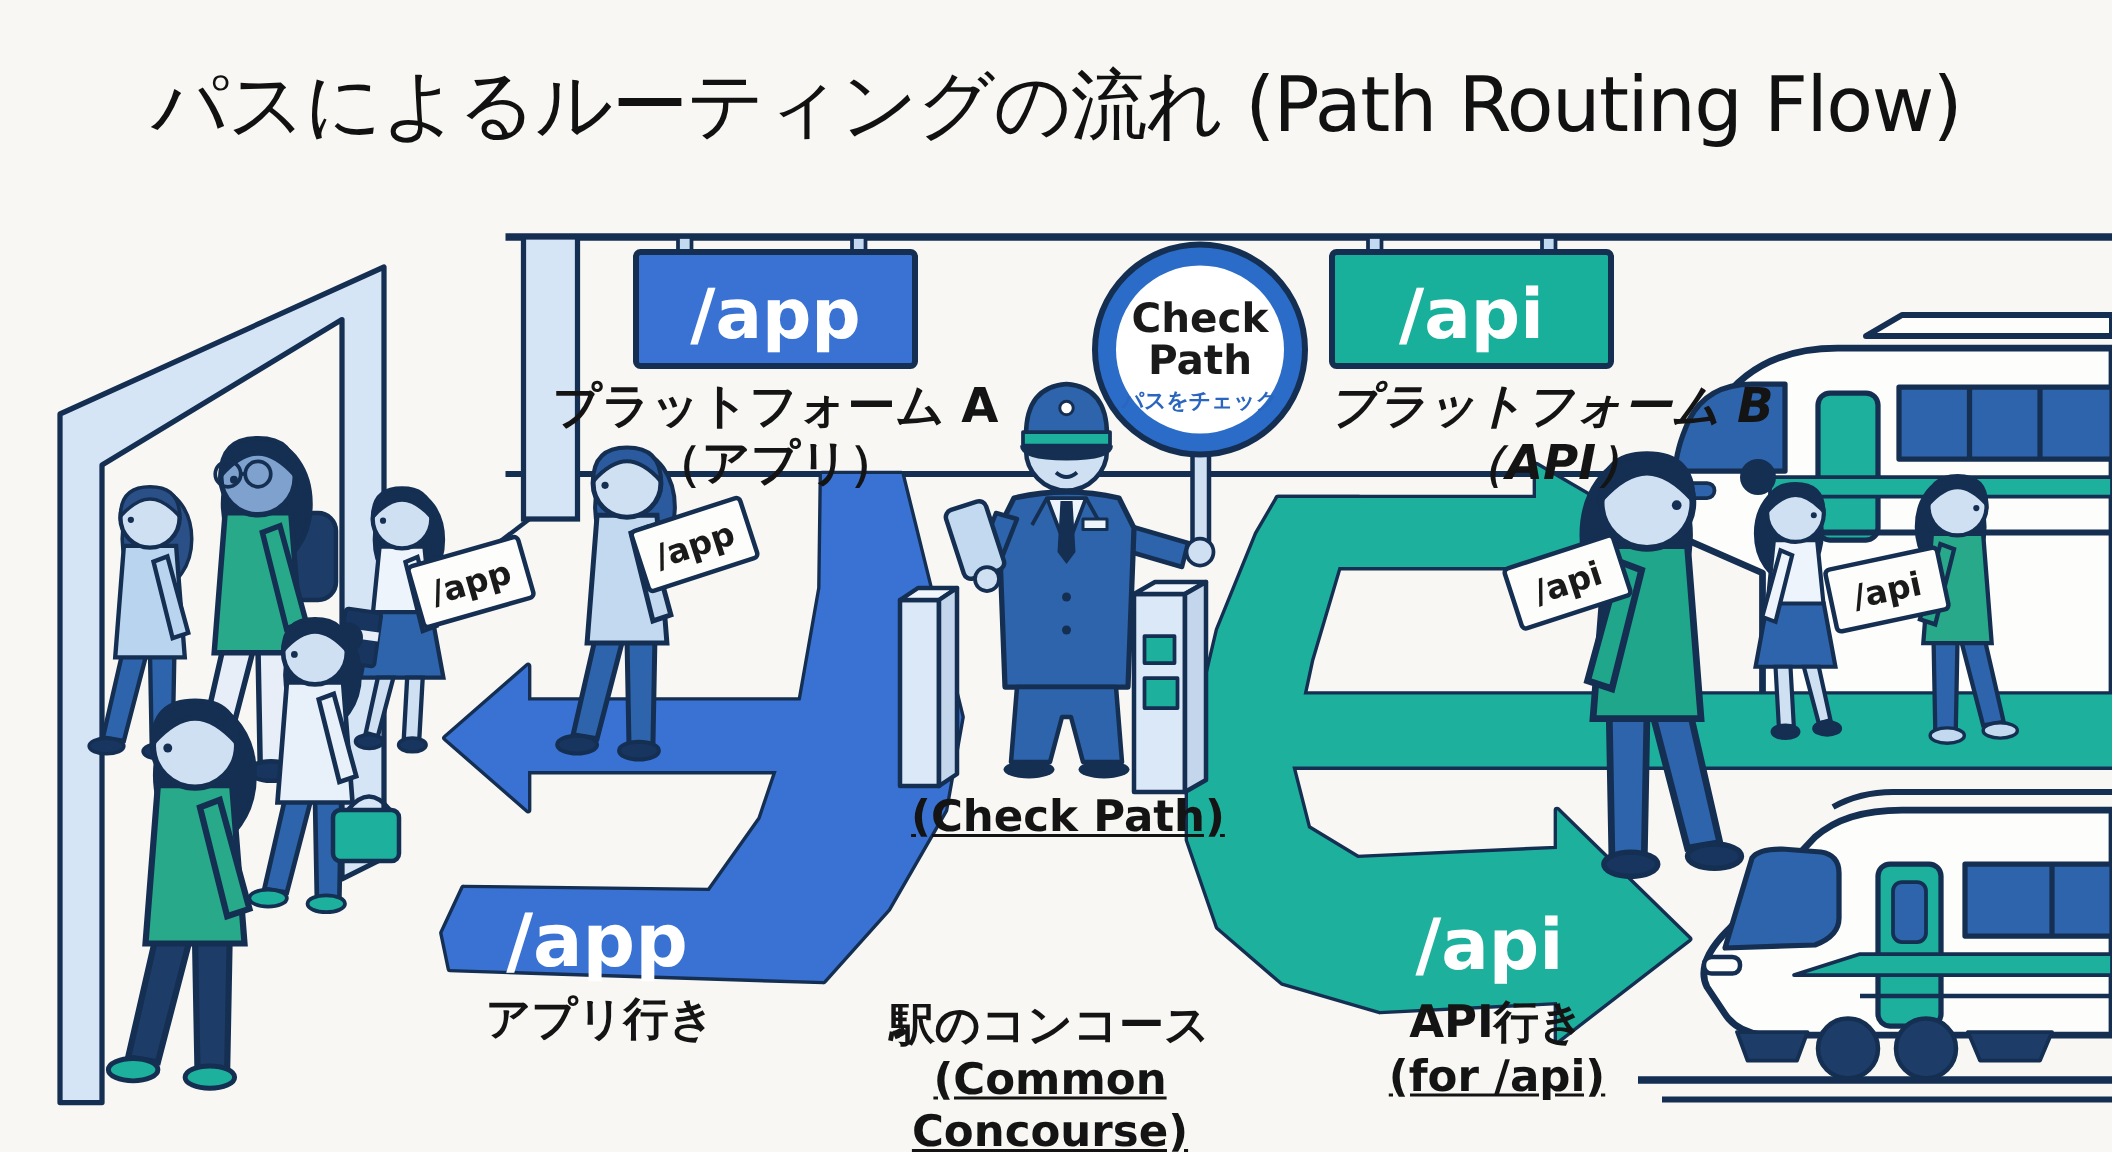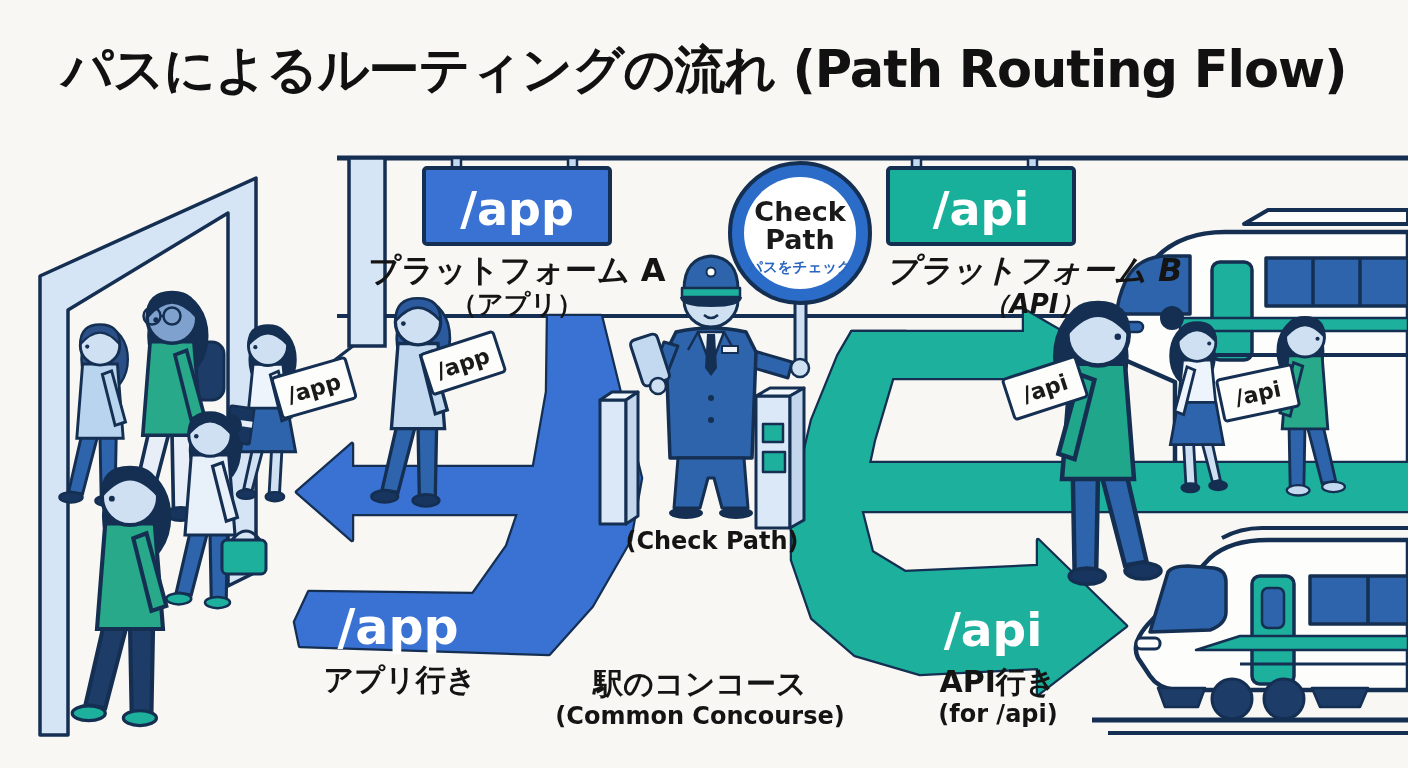--- a/index.html
+++ b/index.html
@@ -4,28 +4,28 @@
 <style>
   html,body{margin:0;padding:0;background:#e9e9e9;}
   .stage{
     position:relative;width:1408px;height:768px;margin:0 auto;
     background:#f8f7f3;overflow:hidden;
     font-family:"DejaVu Sans","Liberation Sans",sans-serif;color:#141414;
   }
   .stage svg{position:absolute;left:0;top:0;}
   .title{
     position:absolute;left:0;top:36px;width:100%;margin:0;
-    text-align:center;font-size:51px;font-weight:700;color:#111;
+    text-align:center;font-size:51px;font-weight:400;color:#111;
     letter-spacing:-1px;white-space:nowrap;
   }
   .cap{position:absolute;text-align:center;font-weight:800;line-height:1.2;}
   .cap .l1{font-size:32px;}
-  .cap .l2{font-size:26px;}
+  .cap .l2{font-size:32px;}
   .cap.small .l1{font-size:30px;}
-  .cap.small .l2{font-size:24px;}
+  .cap.small .l2{font-size:29px;text-decoration:underline;}
   text{font-family:"DejaVu Sans","Liberation Sans",sans-serif;}
   .skin{fill:var(--skin,#cfe0f3);stroke:#142f52;stroke-width:2.5;}
   .hair{fill:var(--hair,#17355e);stroke:#142f52;stroke-width:2;}
   .shirt{fill:var(--shirt,#b9d4ee);stroke:#142f52;stroke-width:2.5;}
   .pants{fill:var(--pants,#2e64ab);stroke:#142f52;stroke-width:2.5;}
   .shoe{fill:var(--shoe,#17355e);stroke:#142f52;stroke-width:2;}
   .eyed{fill:#142f52;stroke:none;}
 </style>
 </head>
 <body>

